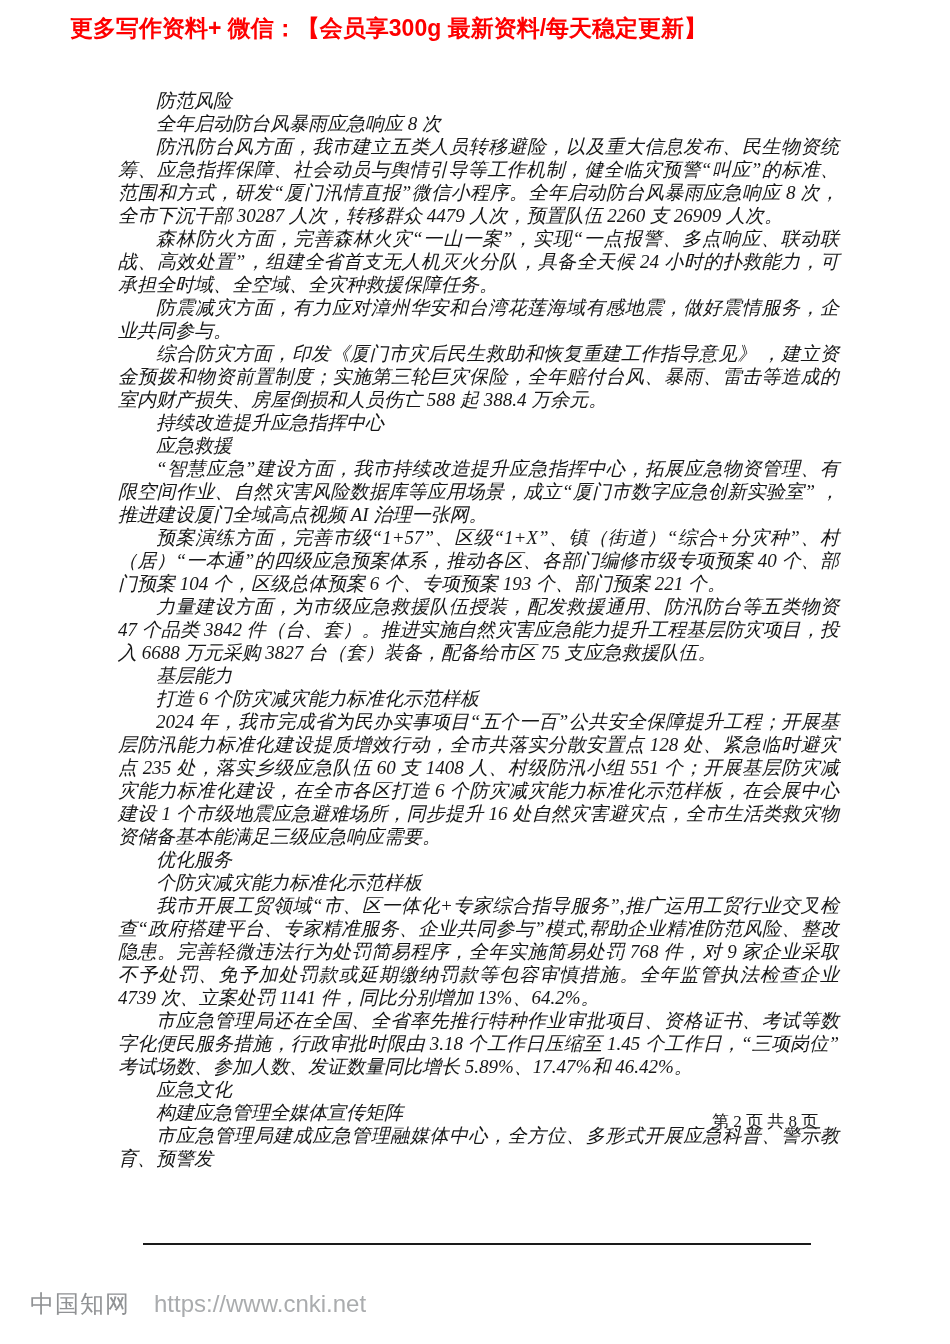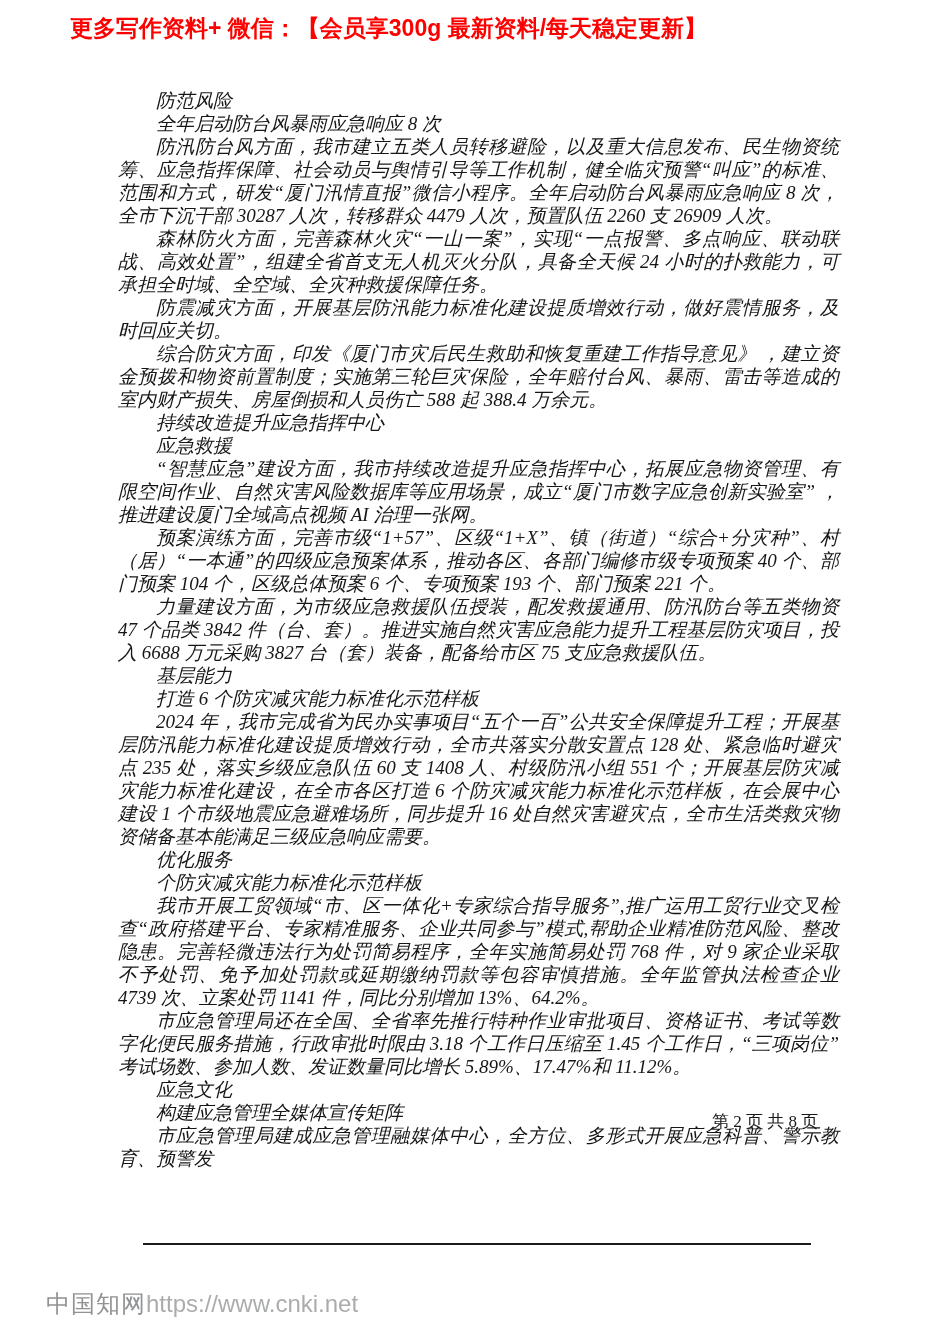--- a/index.html
+++ b/index.html
@@ -56,22 +56,22 @@
     height:0;
     border:none;
     border-top:2px solid var(--divider);
     margin:0;
   }
   .watermark{
     position:absolute;
     left:30px;top:1288px;
     display:flex;
     align-items:baseline;
+    gap:24px;
     font-family:"Liberation Sans","DejaVu Sans",sans-serif;
-    margin-left:16px;
   }
   .watermark .brand{
     font-size:24px;
     color:var(--wm-brand);
     letter-spacing:1px;
   }
   .watermark .url{
     font-size:24px;
     color:var(--wm-url);
   }
@@ -79,34 +79,34 @@
 </head>
 <body>
 
 <div class="promo-banner">更多写作资料+ 微信：【会员享300g 最新资料/每天稳定更新】</div>
 
 <main class="document-body">
     <p>防范风险</p>
     <p>全年启动防台风暴雨应急响应 8 次</p>
     <p>防汛防台风方面，我市建立五类人员转移避险，以及重大信息发布、民生物资统筹、应急指挥保障、社会动员与舆情引导等工作机制，健全临灾预警“叫应”的标准、范围和方式，研发“厦门汛情直报”微信小程序。全年启动防台风暴雨应急响应 8 次，全市下沉干部 30287 人次，转移群众 4479 人次，预置队伍 2260 支 26909 人次。</p>
     <p>森林防火方面，完善森林火灾“一山一案”，实现“一点报警、多点响应、联动联战、高效处置”，组建全省首支无人机灭火分队，具备全天候 24 小时的扑救能力，可承担全时域、全空域、全灾种救援保障任务。</p>
-    <p>防震减灾方面，开展基层防汛能力标准化建设提质增效行动，做好震情服务，及时回应关切。</p>
+    <p>防震减灾方面，有力应对漳州华安和台湾花莲海域有感地震，做好震情服务，企业共同参与。</p>
     <p>综合防灾方面，印发《厦门市灾后民生救助和恢复重建工作指导意见》 ，建立资金预拨和物资前置制度；实施第三轮巨灾保险，全年赔付台风、暴雨、雷击等造成的室内财产损失、房屋倒损和人员伤亡 588 起 388.4 万余元。</p>
     <p>持续改造提升应急指挥中心</p>
     <p>应急救援</p>
     <p>“智慧应急”建设方面，我市持续改造提升应急指挥中心，拓展应急物资管理、有限空间作业、自然灾害风险数据库等应用场景，成立“厦门市数字应急创新实验室” ，推进建设厦门全域高点视频 AI 治理一张网。</p>
     <p>预案演练方面，完善市级“1+57”、区级“1+X”、镇（街道）“综合+分灾种”、村（居）“一本通”的四级应急预案体系，推动各区、各部门编修市级专项预案 40 个、部门预案 104 个，区级总体预案 6 个、专项预案 193 个、部门预案 221 个。</p>
     <p>力量建设方面，为市级应急救援队伍授装，配发救援通用、防汛防台等五类物资 47 个品类 3842 件（台、套）。推进实施自然灾害应急能力提升工程基层防灾项目，投入 6688 万元采购 3827 台（套）装备，配备给市区 75 支应急救援队伍。</p>
     <p>基层能力</p>
     <p>打造 6 个防灾减灾能力标准化示范样板</p>
     <p>2024 年，我市完成省为民办实事项目“五个一百”公共安全保障提升工程；开展基层防汛能力标准化建设提质增效行动，全市共落实分散安置点 128 处、紧急临时避灾点 235 处，落实乡级应急队伍 60 支 1408 人、村级防汛小组 551 个；开展基层防灾减灾能力标准化建设，在全市各区打造 6 个防灾减灾能力标准化示范样板，在会展中心建设 1 个市级地震应急避难场所，同步提升 16 处自然灾害避灾点，全市生活类救灾物资储备基本能满足三级应急响应需要。</p>
     <p>优化服务</p>
     <p>个防灾减灾能力标准化示范样板</p>
     <p>我市开展工贸领域“市、区一体化+专家综合指导服务”,推广运用工贸行业交叉检查“政府搭建平台、专家精准服务、企业共同参与”模式,帮助企业精准防范风险、整改隐患。完善轻微违法行为处罚简易程序，全年实施简易处罚 768 件，对 9 家企业采取不予处罚、免予加处罚款或延期缴纳罚款等包容审慎措施。全年监管执法检查企业 4739 次、立案处罚 1141 件，同比分别增加 13%、64.2%。</p>
-    <p>市应急管理局还在全国、全省率先推行特种作业审批项目、资格证书、考试等数字化便民服务措施，行政审批时限由 3.18 个工作日压缩至 1.45 个工作日，“三项岗位”考试场数、参加人数、发证数量同比增长 5.89%、17.47%和 11.12%。</p>
+    <p>市应急管理局还在全国、全省率先推行特种作业审批项目、资格证书、考试等数字化便民服务措施，行政审批时限由 3.18 个工作日压缩至 1.45 个工作日，“三项岗位”考试场数、参加人数、发证数量同比增长 5.89%、17.47%和 46.42%。</p>
     <p>应急文化</p>
     <p>构建应急管理全媒体宣传矩阵</p>
     <p>市应急管理局建成应急管理融媒体中心，全方位、多形式开展应急科普、警示教育、预警发</p>
   </main>
 
 <div class="page-indicator">第 2 页 共 8 页</div>
 
 <hr class="footer-divider">
 
 <div class="watermark">

